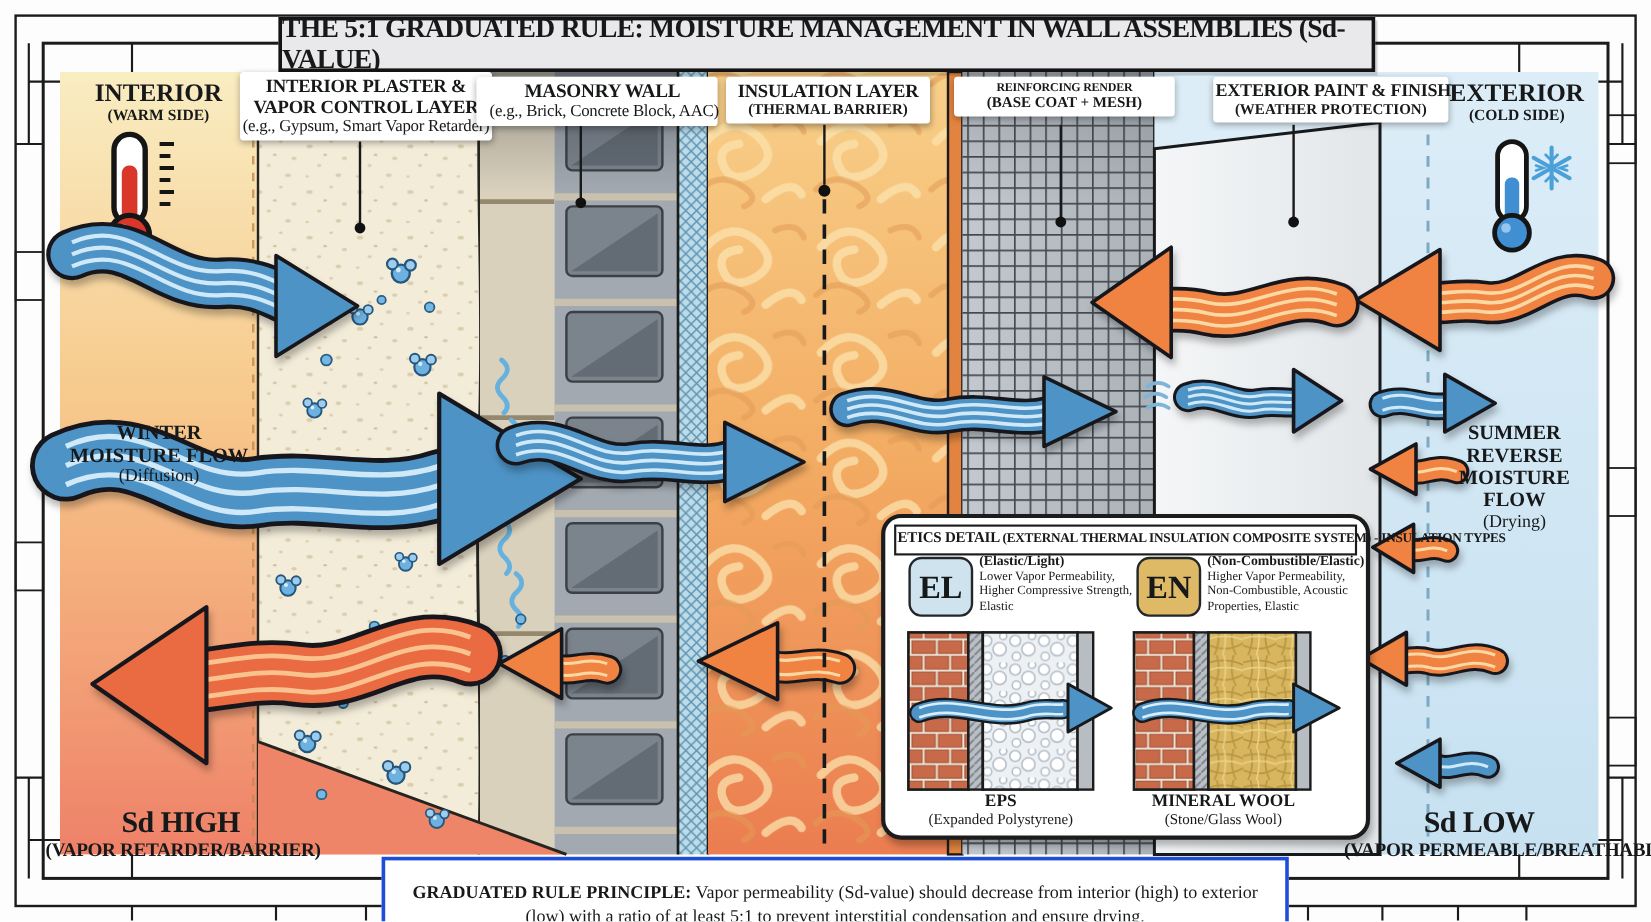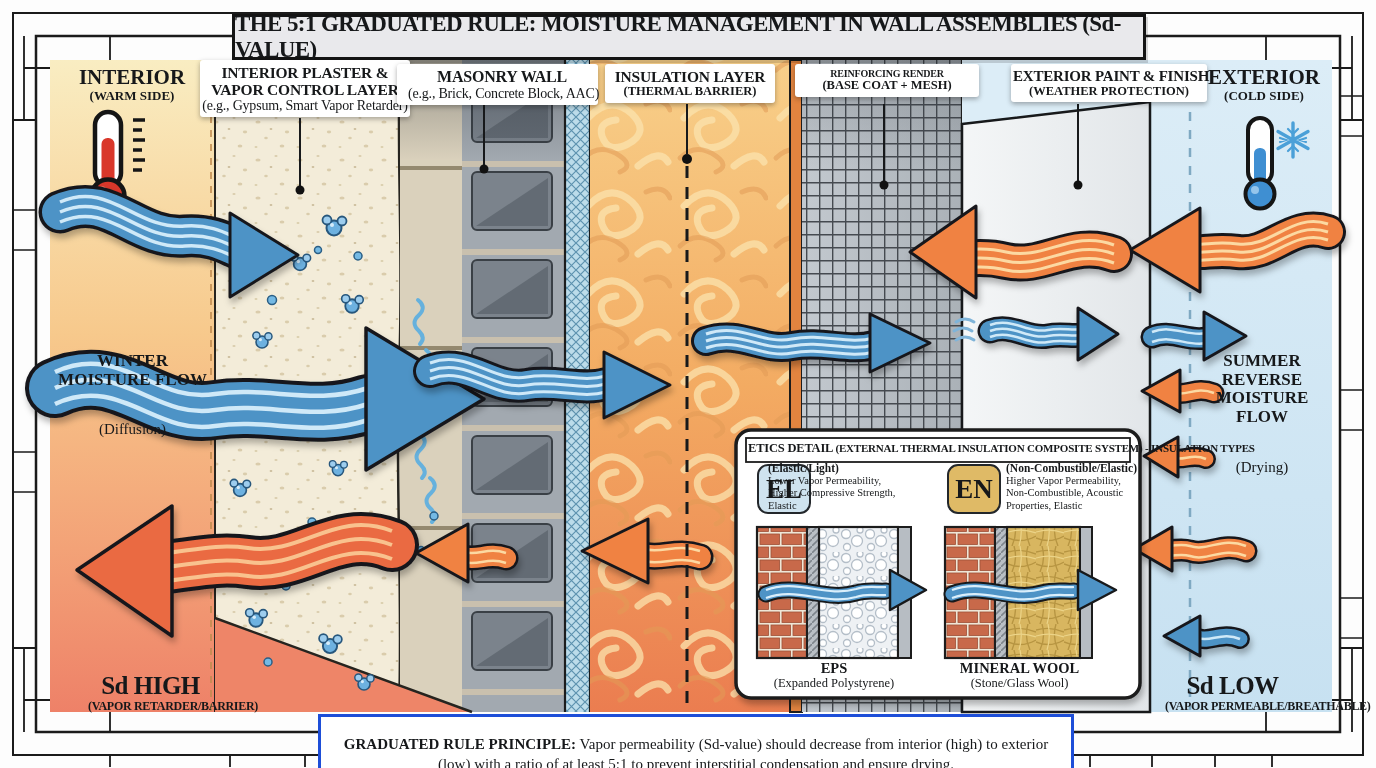--- a/index.html
+++ b/index.html
@@ -12,23 +12,23 @@
   .nw{white-space:nowrap;display:block;}
   #title{left:232px;top:14px;width:908px;height:40px;background:#e9e9ec;border:3px solid #141414;
          display:flex;align-items:center;justify-content:center;font-weight:bold;font-size:23px;
          letter-spacing:-0.6px;box-shadow:2px 3px 0 rgba(0,0,0,.15);}
   .hmain{font-size:16px;font-weight:bold;letter-spacing:-0.2px;}
   .hsub{font-size:14px;font-weight:normal;letter-spacing:-0.2px;}
   .hsubB{font-size:12.5px;font-weight:bold;}
   .zoneh{font-size:21px;font-weight:bold;}
   .zonehs{font-size:13px;font-weight:bold;}
   .flowl{font-size:17px;font-weight:bold;}
-  .flows{font-size:15px;font-weight:normal;margin-top:32px;}
+  .flows{font-size:15px;font-weight:normal;}
   .sdl{font-size:25px;font-weight:bold;letter-spacing:-0.5px;}
-  .sds{font-size:12px;font-weight:bold;letter-spacing:-0.3px;padding-left:45px;}
+  .sds{font-size:16px;font-weight:bold;letter-spacing:-0.3px;}
   #etics-header{left:748px;top:440px;width:409px;font-size:11px;font-weight:bold;text-align:center;
                 letter-spacing:-0.2px;line-height:17px;white-space:nowrap;}
   #etics-header .big{font-size:12.5px;}
   .badge{width:50px;height:46px;border:2.5px solid #23272b;border-radius:11px;display:flex;
          align-items:center;justify-content:center;font-size:27px;font-weight:bold;}
   .badgetxt{font-size:10.5px;line-height:12.5px;text-align:left;}
   .badgetxt .tt{font-size:11.5px;font-weight:bold;}
   .capm{font-size:14.5px;font-weight:bold;}
   .caps{font-size:12.5px;}
   #banner{left:318px;top:714px;width:734px;height:42px;background:#fff;border:3px solid #1d4ed8;
@@ -522,21 +522,21 @@
   <span class="nw sds">(VAPOR PERMEABLE/BREATHABLE)</span>
 </div>
 
 <div id="etics-header" class="abs">
   <span class="big">ETICS DETAIL </span><span>(EXTERNAL THERMAL INSULATION COMPOSITE SYSTEM) - INSULATION TYPES</span>
 </div>
 
 <div class="abs badge" style="left:757px;top:464px;background:#cfe3ef;">
   <span>EL</span>
 </div>
-<div class="abs badgetxt" style="left:768px;top:462px;width:132px;">
+<div class="abs badgetxt" style="left:816px;top:462px;width:132px;">
   <span class="nw tt">(Elastic/Light)</span>
   <span class="nw">Lower Vapor Permeability,</span>
   <span class="nw">Higher Compressive Strength,</span>
   <span class="nw">Elastic</span>
 </div>
 
 <div class="abs badge" style="left:947px;top:464px;background:#dfba66;">
   <span>EN</span>
 </div>
 <div class="abs badgetxt" style="left:1006px;top:462px;width:132px;">

